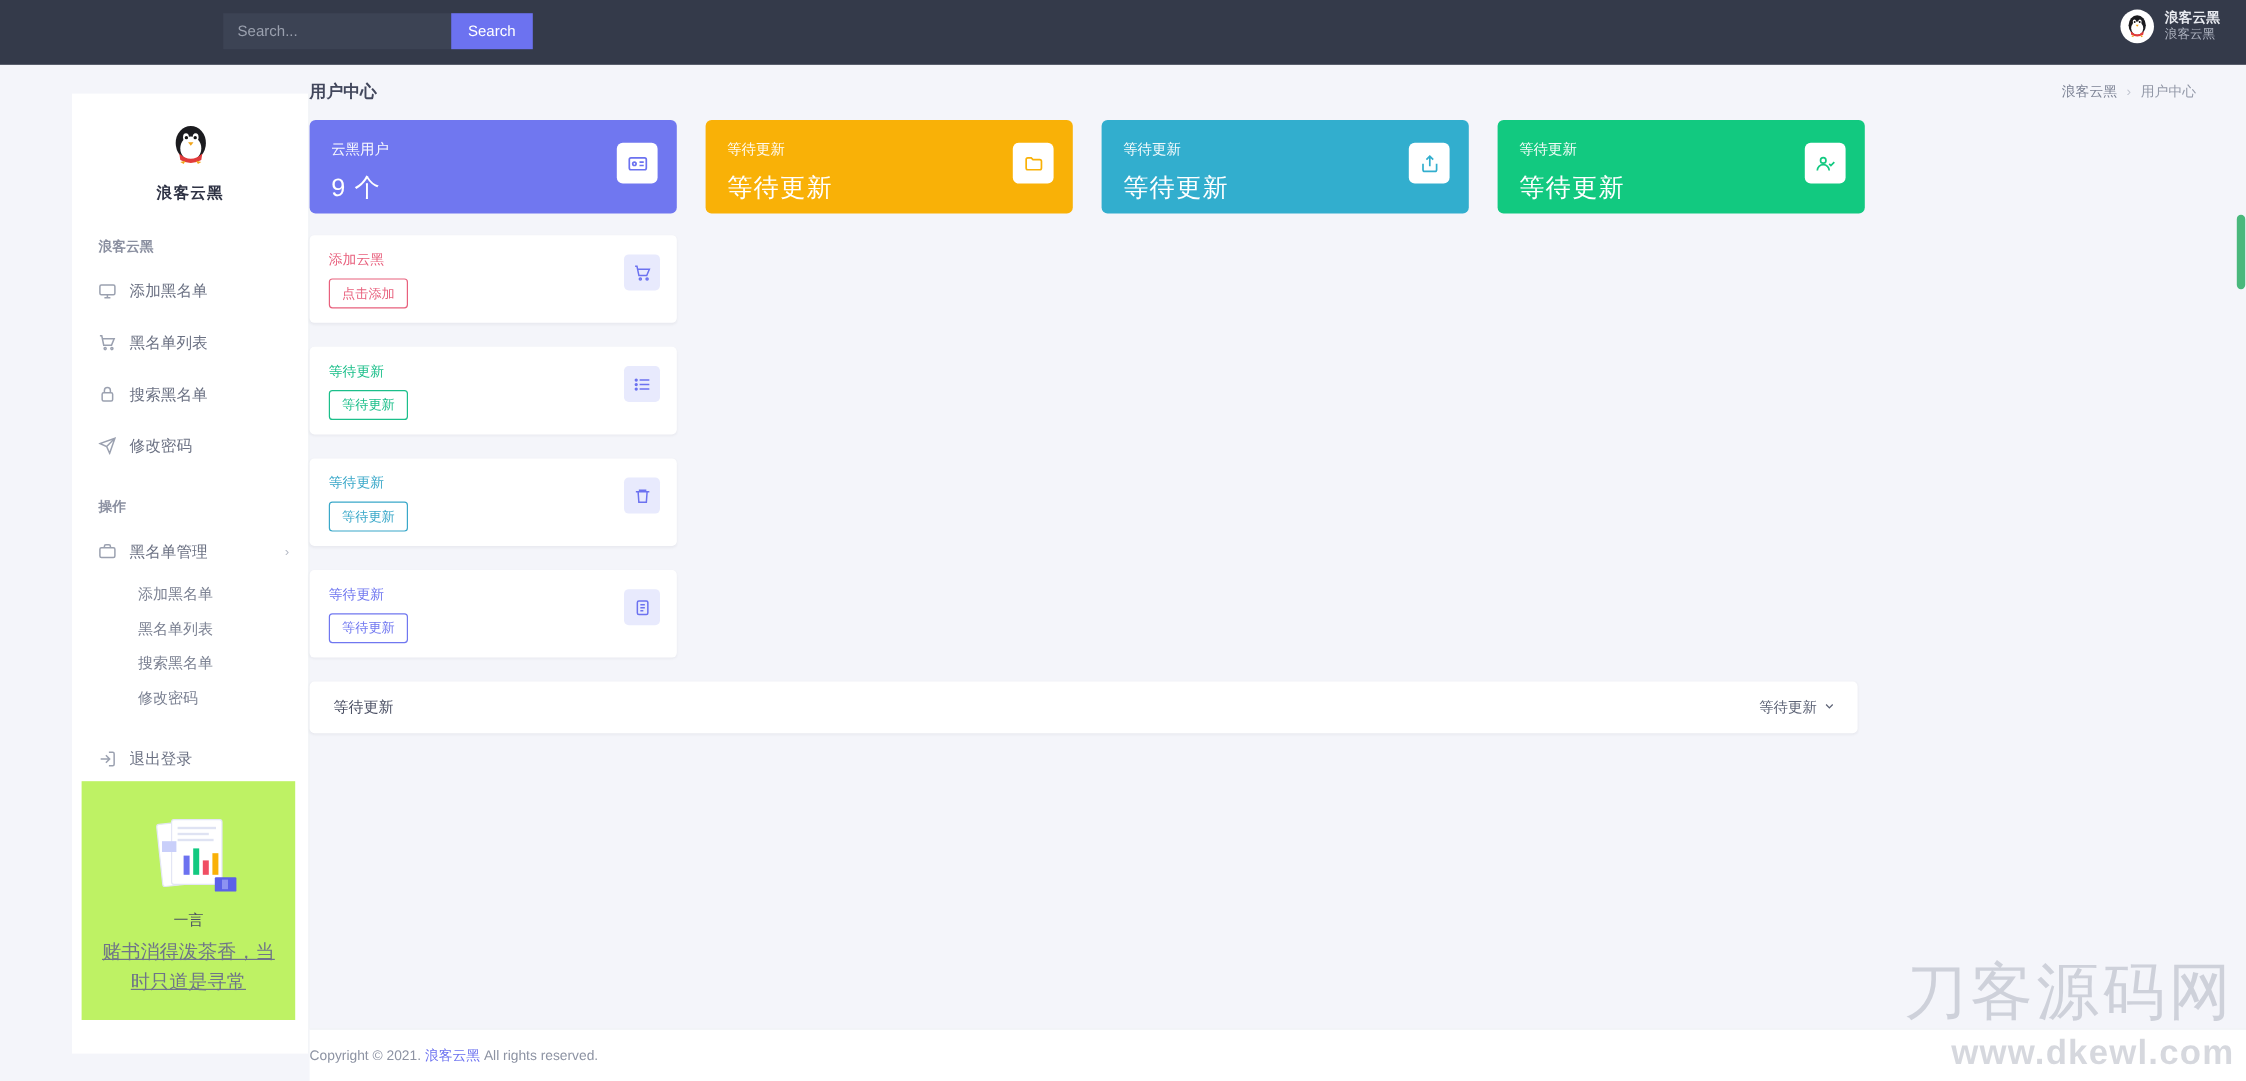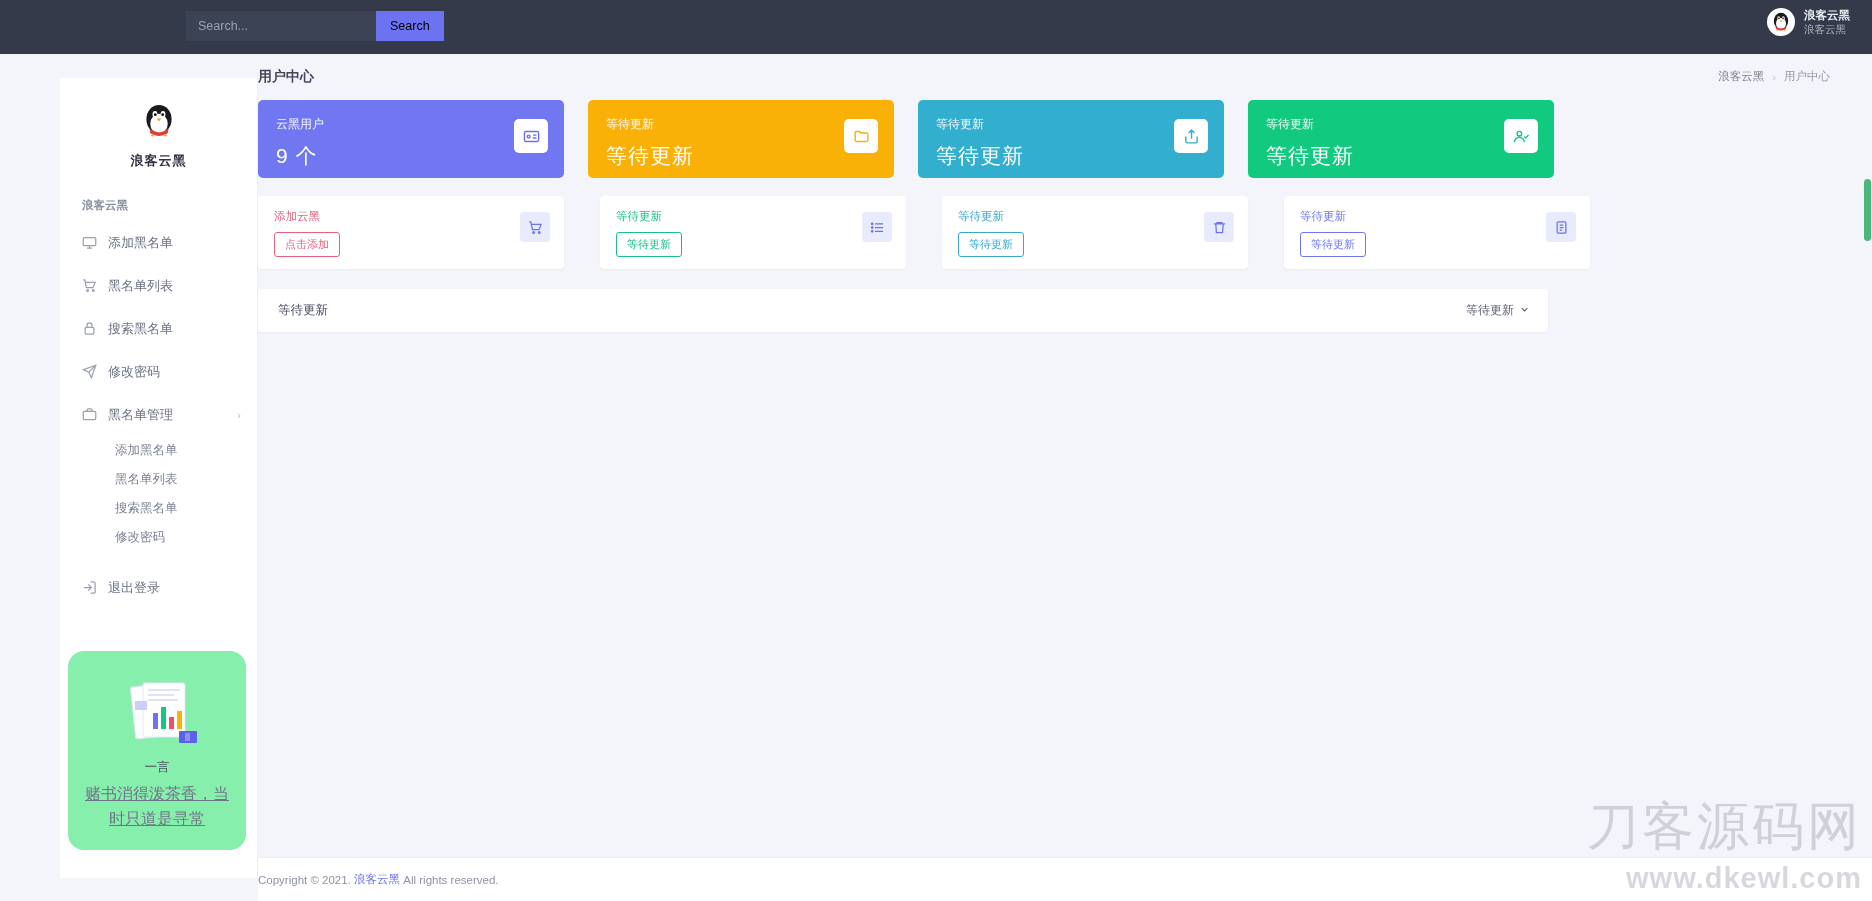--- a/index.html
+++ b/index.html
@@ -21,21 +21,21 @@
   }
   .search-input {
     width: 190px; height: 30px;
     background: #3c4354; border: none; outline: none;
     color: #c9cdd8; font-size: 12.5px; padding: 0 12px;
     font-family: "Liberation Sans", sans-serif;
   }
   .search-input::placeholder { color: #9aa0ae; }
   .search-btn {
     height: 30px; padding: 0 14px; border: none; cursor: pointer;
-    background: #6c72f0; color: #000000; font-size: 12.5px;
+    background: #6c72f0; color: #ffffff; font-size: 12.5px;
     font-family: "Liberation Sans", sans-serif;
   }
   .user-box {
     position: absolute; right: 22px; top: 8px;
     display: flex; align-items: center; gap: 9px;
   }
   .avatar-sm {
     width: 28px; height: 28px; border-radius: 50%;
     background: #fff; position: relative; overflow: hidden;
     display: flex; align-items: center; justify-content: center;
@@ -68,21 +68,21 @@
   }
   .nav-ic { width: 26px; display: flex; align-items: center; color: #9ba1b0; }
   .nav-chevron { position: absolute; right: 16px; color: #b4b9c5; font-size: 11px; }
   .subnav-item {
     height: 29px; display: flex; align-items: center;
     padding-left: 55px; font-size: 12.5px; color: #7b8192; cursor: pointer;
   }
 
   .side-card {
     position: absolute; left: 8px; bottom: 28px;
-    width: 178px; background: #86efac; border-radius: 16px;
+    width: 178px; background: #bef264; border-radius: 0;
     padding: 14px 10px 18px; text-align: center;
   }
   .side-card-illu { height: 88px; display: flex; align-items: center; justify-content: center; }
   .side-card-title { font-size: 12.5px; color: #4a4f63; margin-top: 6px; }
   .side-card-text { font-size: 11px; color: #6f7competing; }
   .side-card-text { font-size: 16px; color: #6f7588; line-height: 1.6; margin-top: 5px; padding: 0 4px; text-decoration: underline; }
 
   
   .main { position: absolute; left: 258px; top: 54px; width: 1614px; height: 847px; }
   .page-head {
@@ -107,21 +107,21 @@
     position: relative; padding: 16px 18px; color: #fff;
   }
   .stat-label { font-size: 12px; opacity: .95; }
   .stat-value { font-size: 21px; font-weight: normal; margin-top: 9px; letter-spacing: 1px; }
   .stat-icon {
     position: absolute; right: 16px; top: 19px;
     width: 34px; height: 34px; background: #fff; border-radius: 5px;
     display: flex; align-items: center; justify-content: center;
   }
 
-  .mini-row { display: flex; gap: 36px; margin-top: 18px; }
+  .mini-row { display: flex; gap: 20px; margin-top: 18px; flex-direction: column; }
   .mini-card {
     width: 306px; height: 73px; background: #fff; border-radius: 4px;
     position: relative; padding: 13px 16px;
     box-shadow: 0 1px 2px rgba(30,35,60,.05);
   }
   .mini-label { font-size: 11.5px; margin-bottom: 8px; }
   .mini-btn {
     display: inline-block; font-size: 11px; padding: 4px 10px;
     background: transparent; border-radius: 3px; cursor: pointer;
     font-family: "Liberation Sans", sans-serif;
@@ -253,20 +253,21 @@
 
   <div class="nav-item">
     <span class="nav-ic">
       <svg width="15" height="15" viewBox="0 0 24 24" fill="none" stroke="currentColor" stroke-width="2">
         <path d="M22 2 11 13M22 2l-7 20-4-9-9-4z"></path>
       </svg>
     </span>
     <span>修改密码</span>
   </div>
 
+  <div class="nav-section">操作</div>
 
   <div class="nav-item">
     <span class="nav-ic">
       <svg width="15" height="15" viewBox="0 0 24 24" fill="none" stroke="currentColor" stroke-width="2">
         <rect x="2" y="7" width="20" height="13" rx="2"></rect>
           <path d="M8 7V5a2 2 0 0 1 2-2h4a2 2 0 0 1 2 2v2"></path>
       </svg>
     </span>
     <span>黑名单管理</span>
     <span class="nav-chevron">›</span>

